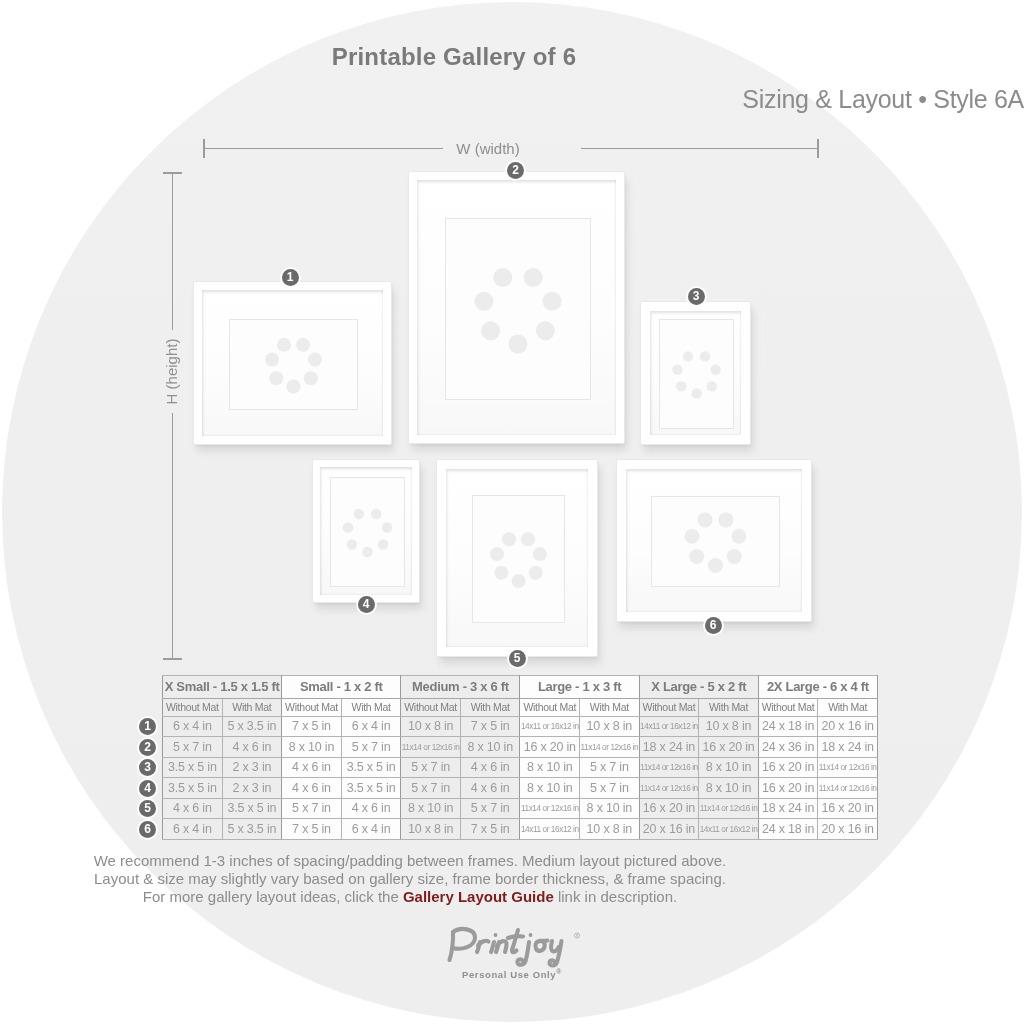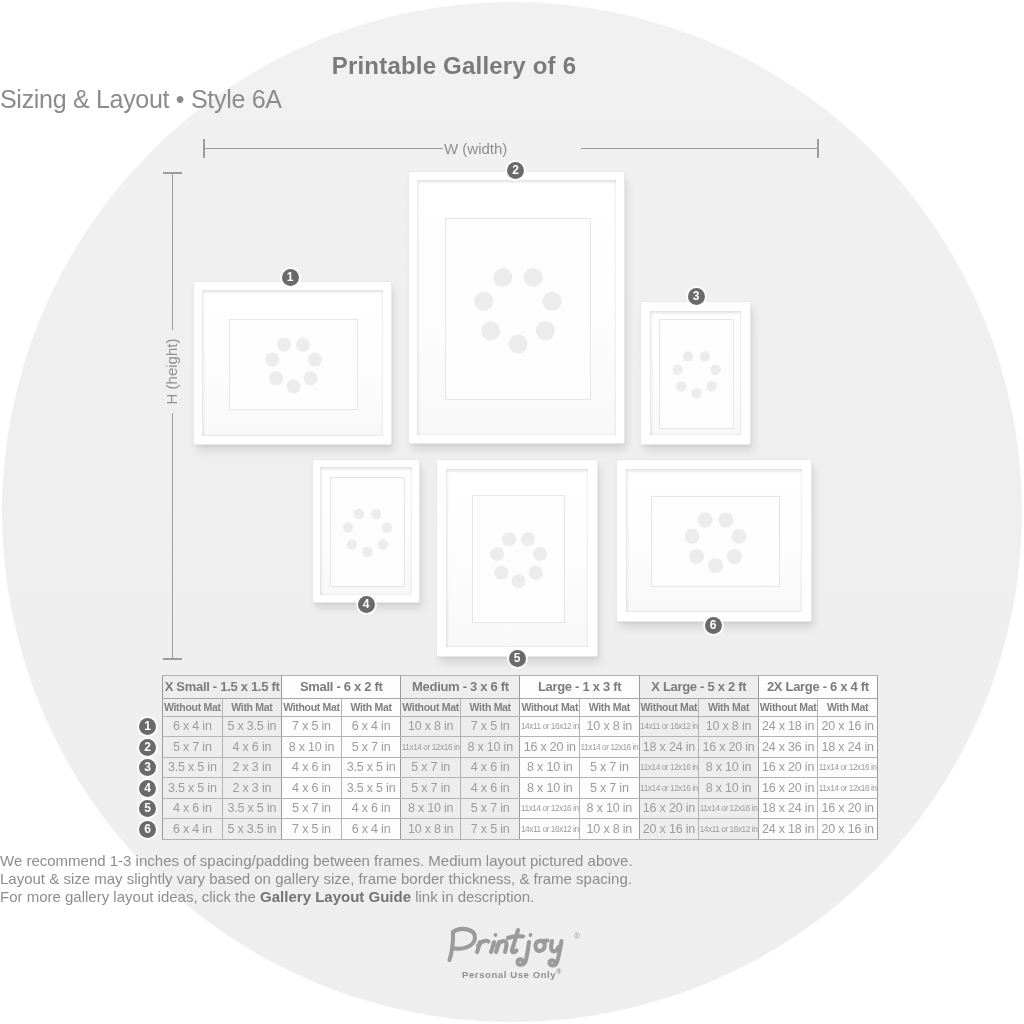--- a/index.html
+++ b/index.html
@@ -16,46 +16,46 @@
   .dimline { position:absolute; background:#9c9c9c; }
   .dimtext { position:absolute; color:#8f8f8f; font-size:15px; }
   table.szt { position:absolute; left:162px; top:675px; width:715px; border-collapse:collapse;
     table-layout:fixed; background:#fdfdfd; }
   table.szt col { width:59.58px; }
   table.szt th, table.szt td { border:1px solid #b3b3b3; padding:0; text-align:center;
     overflow:hidden; white-space:nowrap; }
   table.szt .gh { font-size:13px; color:#7c7c7c; font-weight:bold; height:21.5px; letter-spacing:-0.3px;
     border-bottom:1px solid #a6a6a6; }
   table.szt th.gh { border-left:1.5px solid #9b9b9b; border-right:1.5px solid #9b9b9b; }
-  table.szt .sh { font-size:10.5px; color:#808080; font-weight:bold; height:17px; letter-spacing:-0.3px; }
+  table.szt .sh { font-size:10.5px; color:#808080; font-weight:normal; height:17px; letter-spacing:-0.3px; }
   table.szt td { font-size:12.5px; color:#9c9c9c; height:19.5px; letter-spacing:-0.2px; }
   table.szt td.sm { font-size:8.3px; letter-spacing:-0.45px; }
   table.szt .shade { background:#ededed; }
   table.szt td:nth-child(odd), table.szt th.sh:nth-child(odd) { border-left:1.5px solid #9b9b9b; }
   table.szt td:nth-child(even), table.szt th.sh:nth-child(even) { border-right:1.5px solid #9b9b9b; }
-  .foot { position:absolute; width:820px; color:#8d8d8d; font-size:15px; }
+  .foot { position:absolute; width:820px; text-align:center; color:#8d8d8d; font-size:15px; }
 </style>
 </head>
 <body>
 
 <div class="abs" style="left:2px;top:2px;width:1020px;height:1020px;border-radius:50%;background:linear-gradient(180deg,#f1f1f1 0%,#efefef 40%,#eeeeee 100%)"></div>
 
-<div class="abs" style="left:0;top:52px;width:908px;text-align:center;font-size:24px;font-weight:bold;color:#7a7a7a;letter-spacing:0.2px">Printable Gallery of 6</div>
-
-<div class="abs" style="left:0;top:85px;width:1024px;text-align:left;font-size:25px;letter-spacing:-0.3px;color:#8c8c8c">Sizing &amp; Layout • Style 6A</div>
+<div class="abs" style="left:0;top:43px;width:908px;text-align:center;font-size:24px;font-weight:bold;color:#7a7a7a;letter-spacing:0.2px">Printable Gallery of 6</div>
+
+<div class="abs" style="left:0;top:85px;width:1024px;text-align:right;font-size:25px;letter-spacing:-0.3px;color:#8c8c8c">Sizing &amp; Layout • Style 6A</div>
 
 <div class="dimline" style="left:203px;top:148px;width:240px;height:1px"></div>
 
 <div class="dimline" style="left:581px;top:148px;width:237px;height:1px"></div>
 
 <div class="dimline" style="left:203px;top:139px;width:1.5px;height:19px"></div>
 
 <div class="dimline" style="left:817px;top:139px;width:1.5px;height:19px"></div>
 
-<div class="dimtext" style="left:444px;top:140px;width:120px;text-align:left">W (width)</div>
+<div class="dimtext" style="left:428px;top:140px;width:120px;text-align:center">W (width)</div>
 
 <div class="dimline" style="left:172px;top:172px;width:1px;height:158px"></div>
 
 <div class="dimline" style="left:172px;top:413px;width:1px;height:246px"></div>
 
 <div class="dimline" style="left:163px;top:172px;width:19px;height:1.5px"></div>
 
 <div class="dimline" style="left:163px;top:658px;width:19px;height:1.5px"></div>
 
 <div class="dimtext" style="left:111px;top:363px;width:120px;text-align:center;transform:rotate(-90deg)">H (height)</div>
@@ -186,21 +186,21 @@
       <col>
       <col>
       <col>
       <col>
       <col>
     </colgroup>
 
 <tbody>
       <tr>
         <th colspan="2" class="gh shade">X Small - 1.5 x 1.5 ft</th>
-        <th colspan="2" class="gh ">Small - 6 x 2 ft</th>
+        <th colspan="2" class="gh ">Small - 1 x 2 ft</th>
         <th colspan="2" class="gh shade">Medium - 3 x 6 ft</th>
         <th colspan="2" class="gh ">Large - 1 x 3 ft</th>
         <th colspan="2" class="gh shade">X Large - 5 x 2 ft</th>
         <th colspan="2" class="gh ">2X Large - 6 x 4 ft</th>
       </tr>
 
 <tr>
         <th class="sh shade">Without Mat</th>
         <th class="sh shade">With Mat</th>
         <th class="sh ">Without Mat</th>
@@ -316,21 +316,21 @@
 <div class="badge" style="left:139.0px;top:779.6px">4</div>
 
 <div class="badge" style="left:139.0px;top:800.1px">5</div>
 
 <div class="badge" style="left:139.0px;top:820.6px">6</div>
 
 <div class="foot" style="top:852px">We recommend 1-3 inches of spacing/padding between frames. Medium layout pictured above.</div>
 
 <div class="foot" style="top:870px">Layout &amp; size may slightly vary based on gallery size, frame border thickness, &amp; frame spacing.</div>
 
-<div class="foot" style="top:888px">For more gallery layout ideas, click the <b style="color:#737373">Gallery Layout Guide</b> link in description.</div>
+<div class="foot" style="top:888px">For more gallery layout ideas, click the <b style="color:#7f1d1d">Gallery Layout Guide</b> link in description.</div>
 
 <svg class="abs" style="left:443px;top:925px" width="140" height="44" viewBox="0 0 140 44">
   <g fill="none" stroke="#9b9b9b" stroke-width="4.1" stroke-linecap="round" stroke-linejoin="round">
     <path d="M 10,7 C 10.5,15 9,28 6.5,35"></path>
     <path d="M 10,7 C 17,1.5 32.5,3.5 32,13 C 31.5,21.5 19,25.5 9.5,23"></path>
     <path d="M 37,17 C 36,21 35,25 34,27"></path>
     <path d="M 35,20.5 C 38,16.5 43,14.5 45.5,16.5"></path>
     <path d="M 51,17 C 50,21 49,25 48,27"></path>
     <path d="M 56,17 C 55,21 54,25 53,27"></path>
     <path d="M 54,21 C 56.5,16 63,14 63.5,18.5 C 63.8,21.5 62.5,25 62,27"></path>

